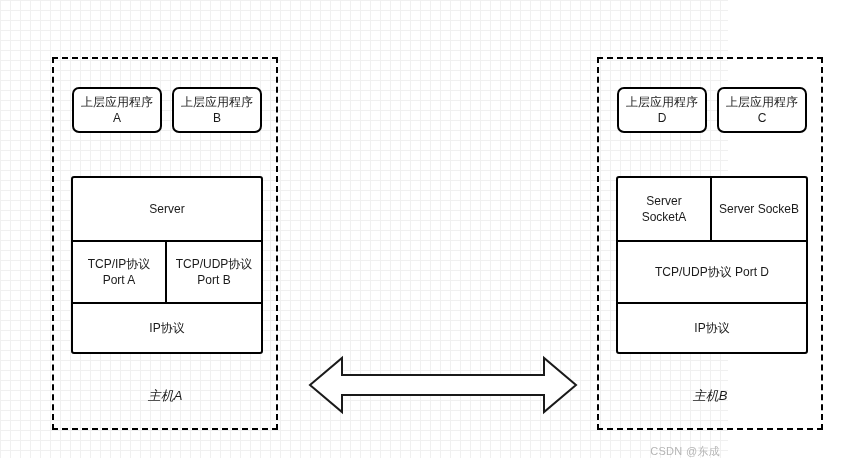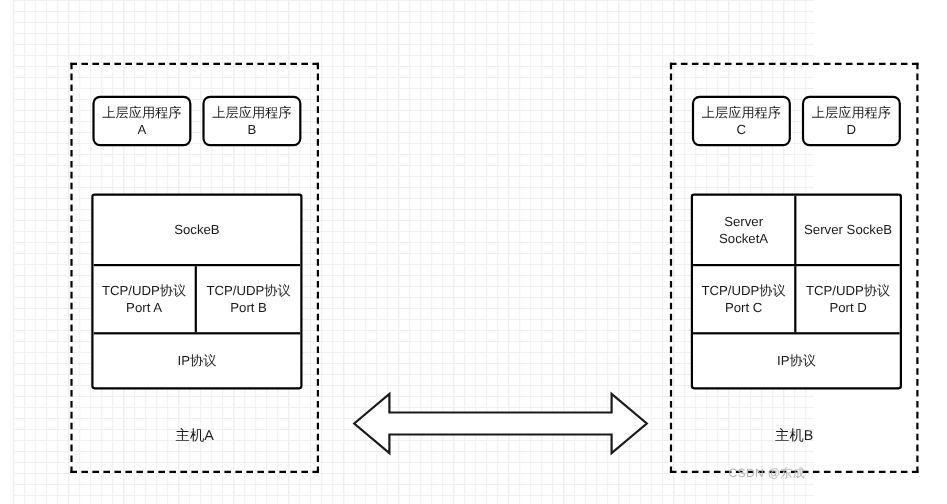--- a/index.html
+++ b/index.html
@@ -23,21 +23,20 @@
       linear-gradient(to right, #f0f0f0 1px, transparent 1px),
       linear-gradient(to bottom, #f0f0f0 1px, transparent 1px),
       linear-gradient(to right, #e4e4e4 1px, transparent 1px),
       linear-gradient(to bottom, #e4e4e4 1px, transparent 1px);
     background-size:
       10px 10px,
       10px 10px,
       50px 50px,
       50px 50px;
     background-position: 0 0, 0 0, 0 0, 0 0;
-    margin-left: 12px;
   }
 
   
   .host {
     position: absolute;
     border: 2px dashed #000000;
     box-sizing: border-box;
     background: transparent;
   }
   #host-a { left: 52px;  top: 57px; width: 226px; height: 373px; }
@@ -45,20 +44,21 @@
 
   .host-label {
     position: absolute;
     left: 0;
     right: 0;
     bottom: 24px;
     text-align: center;
     font-size: 13px;
     color: #1a1a1a;
     line-height: 16px;
+    font-style: italic;
   }
 
   
   .app-row {
     position: absolute;
     left: 18px;
     top: 28px;
     width: 190px;
     display: flex;
     justify-content: space-between;
@@ -137,21 +137,21 @@
     font-size: 13px;
     line-height: 18px;
     color: #1a1a1a;
     pointer-events: none;
   }
 
   
   #watermark {
     position: absolute;
     right: 8px;
-    bottom: 20px;
+    bottom: 0;
     font-size: 11px;
     line-height: 14px;
     color: #b5b5b5;
     letter-spacing: 0.3px;
   }
 </style>
 </head>
 <body>
 
 <div id="canvas">
@@ -163,65 +163,62 @@
         <span>上层应用程序A</span>
       </div>
       <div class="app-box">
         <span>上层应用程序B</span>
       </div>
     </div>
 
     <div class="stack">
       <div class="stack-row socket-row divider-bottom">
         <div class="cell">
-          <span>SockeB</span>
+          <span>Server</span>
         </div>
       </div>
       <div class="stack-row proto-row divider-bottom">
         <div class="cell left-cell">
-          <span>TCP/UDP协议 Port A</span>
+          <span>TCP/IP协议 Port A</span>
         </div>
         <div class="cell">
           <span>TCP/UDP协议 Port B</span>
         </div>
       </div>
       <div class="stack-row ip-row">
         <div class="cell">
           <span>IP协议</span>
         </div>
       </div>
     </div>
 
     <div class="host-label">主机A</div>
   </div>
 
   <div id="host-b" class="host">
 
     <div class="app-row">
       <div class="app-box">
+        <span>上层应用程序D</span>
+      </div>
+      <div class="app-box">
         <span>上层应用程序C</span>
-      </div>
-      <div class="app-box">
-        <span>上层应用程序D</span>
       </div>
     </div>
 
     <div class="stack">
       <div class="stack-row socket-row divider-bottom">
         <div class="cell left-cell">
           <span>Server SocketA</span>
         </div>
         <div class="cell">
           <span>Server SockeB</span>
         </div>
       </div>
       <div class="stack-row proto-row divider-bottom">
-        <div class="cell left-cell">
-          <span>TCP/UDP协议 Port C</span>
-        </div>
         <div class="cell">
           <span>TCP/UDP协议 Port D</span>
         </div>
       </div>
       <div class="stack-row ip-row">
         <div class="cell">
           <span>IP协议</span>
         </div>
       </div>
     </div>

